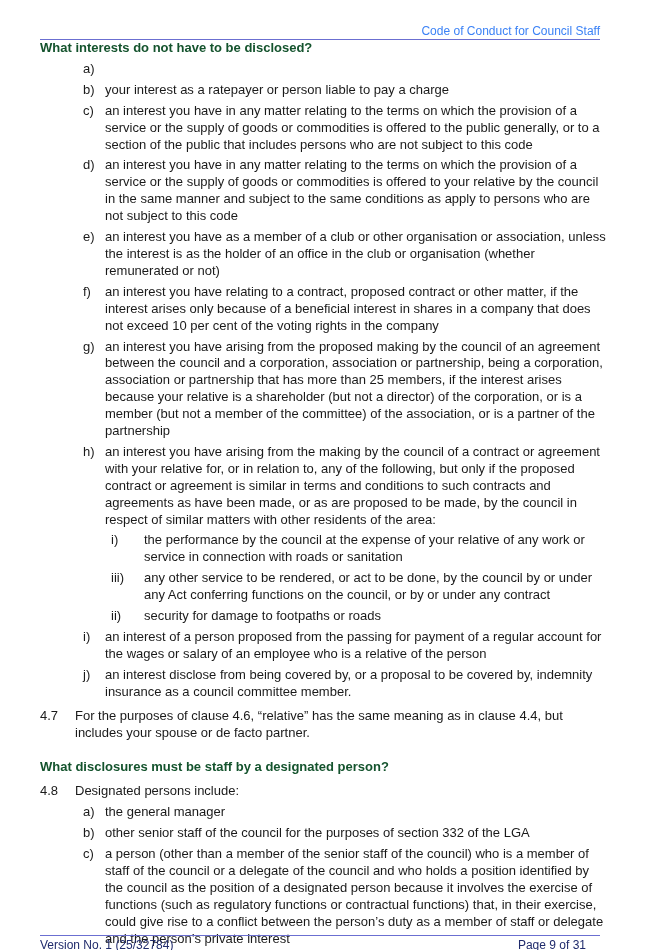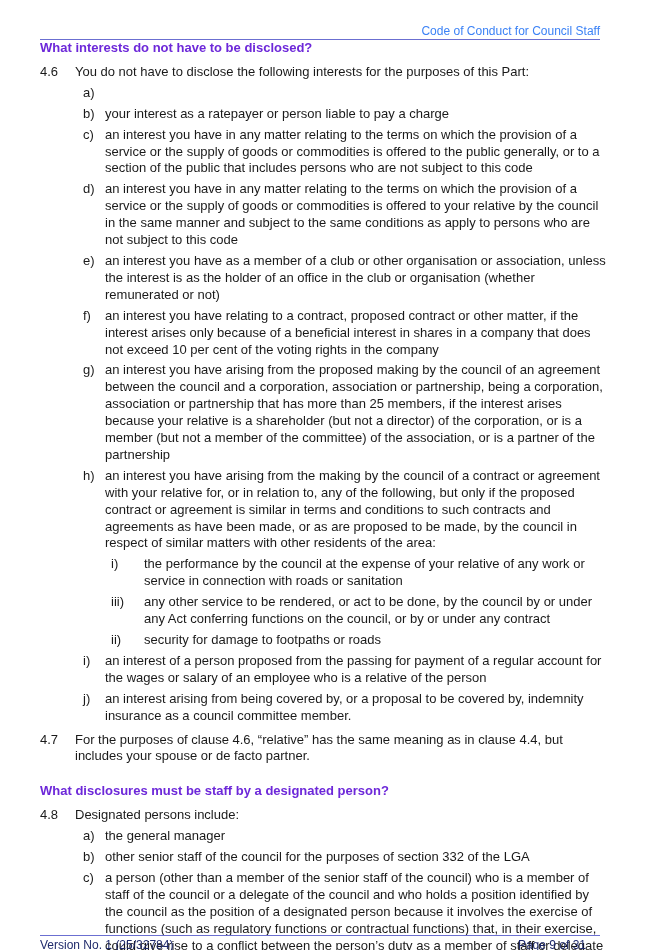--- a/index.html
+++ b/index.html
@@ -4,21 +4,21 @@
 <style>
   html, body { margin: 0; padding: 0; background: #ffffff; }
   body { width: 656px; height: 950px; position: relative; overflow: hidden;
          font-family: "Liberation Sans", sans-serif; color: #1a1a1a; }
   .header-text { position: absolute; right: 56px; top: 24px; font-size: 12px; color: #3b82f6; }
   .header-rule { position: absolute; left: 40px; right: 56px; top: 39px; height: 0; border-top: 1px solid #6b6fd1; }
   .footer-rule { position: absolute; left: 40px; right: 56px; top: 935px; height: 0; border-top: 1px solid #6b6fd1; }
   .footer-left { position: absolute; left: 40px; top: 938px; font-size: 12px; color: #1f2a6b; }
   .footer-right { position: absolute; right: 70px; top: 938px; font-size: 12px; color: #1f2a6b; }
   .content { position: absolute; left: 40px; top: 40px; width: 570px; font-size: 13px; line-height: 16.9px; }
-  h2 { font-size: 13px; font-weight: bold; color: #6d28d9; margin: 0; padding: 0; }
+  h2 { font-size: 13px; font-weight: bold; color: #14532d; margin: 0; padding: 0; }
   .clause { display: flex; margin-top: 7px; }
   .clause-num { width: 35px; flex: none; }
   .clause-text { flex: 1; }
   .item { display: flex; margin-top: 4px; padding-left: 43px; }
   .item-label { width: 22px; flex: none; }
   .item-text { flex: 1; }
   .subitem { display: flex; margin-top: 4px; padding-left: 66px; }
   .subitem-label { width: 38px; flex: none; padding-left: 5px; box-sizing: border-box; }
   .subitem-text { flex: 1; }
   .sec2 { margin-top: 18px; }
@@ -26,24 +26,20 @@
 </head>
 <body>
 
 <div class="header-text">Code of Conduct for Council Staff</div>
 <div class="header-rule"></div>
 
 <div class="content">
 
   <h2>What interests do not have to be disclosed?</h2>
 
-  <div class="clause">
-    <span class="clause-num">4.6</span>
-    <span class="clause-text">You do not have to disclose the following interests for the purposes of this Part:</span>
-  </div>
 
   <div class="item">
       <span class="item-label">a)</span>
     </div>
   <div class="item">
       <span class="item-label">b)</span>
       <span class="item-text">your interest as a ratepayer or person liable to pay a charge</span>
     </div>
   <div class="item">
       <span class="item-label">c)</span>
@@ -82,21 +78,21 @@
       <span class="subitem-label">ii)</span>
       <span class="subitem-text">security for damage to footpaths or roads</span>
     </div>
 
   <div class="item">
       <span class="item-label">i)</span>
       <span class="item-text">an interest of a person proposed from the passing for payment of a regular account for the wages or salary of an employee who is a relative of the person</span>
     </div>
   <div class="item">
       <span class="item-label">j)</span>
-      <span class="item-text">an interest arising from being covered by, or a proposal to be covered by, indemnity insurance as a council committee member.</span>
+      <span class="item-text">an interest disclose from being covered by, or a proposal to be covered by, indemnity insurance as a council committee member.</span>
     </div>
 
   <div class="clause">
     <span class="clause-num">4.7</span>
     <span class="clause-text">For the purposes of clause 4.6, “relative” has the same meaning as in clause 4.4, but includes your spouse or de facto partner.</span>
   </div>
 
   <h2 class="sec2">What disclosures must be staff by a designated person?</h2>
 
   <div class="clause">

